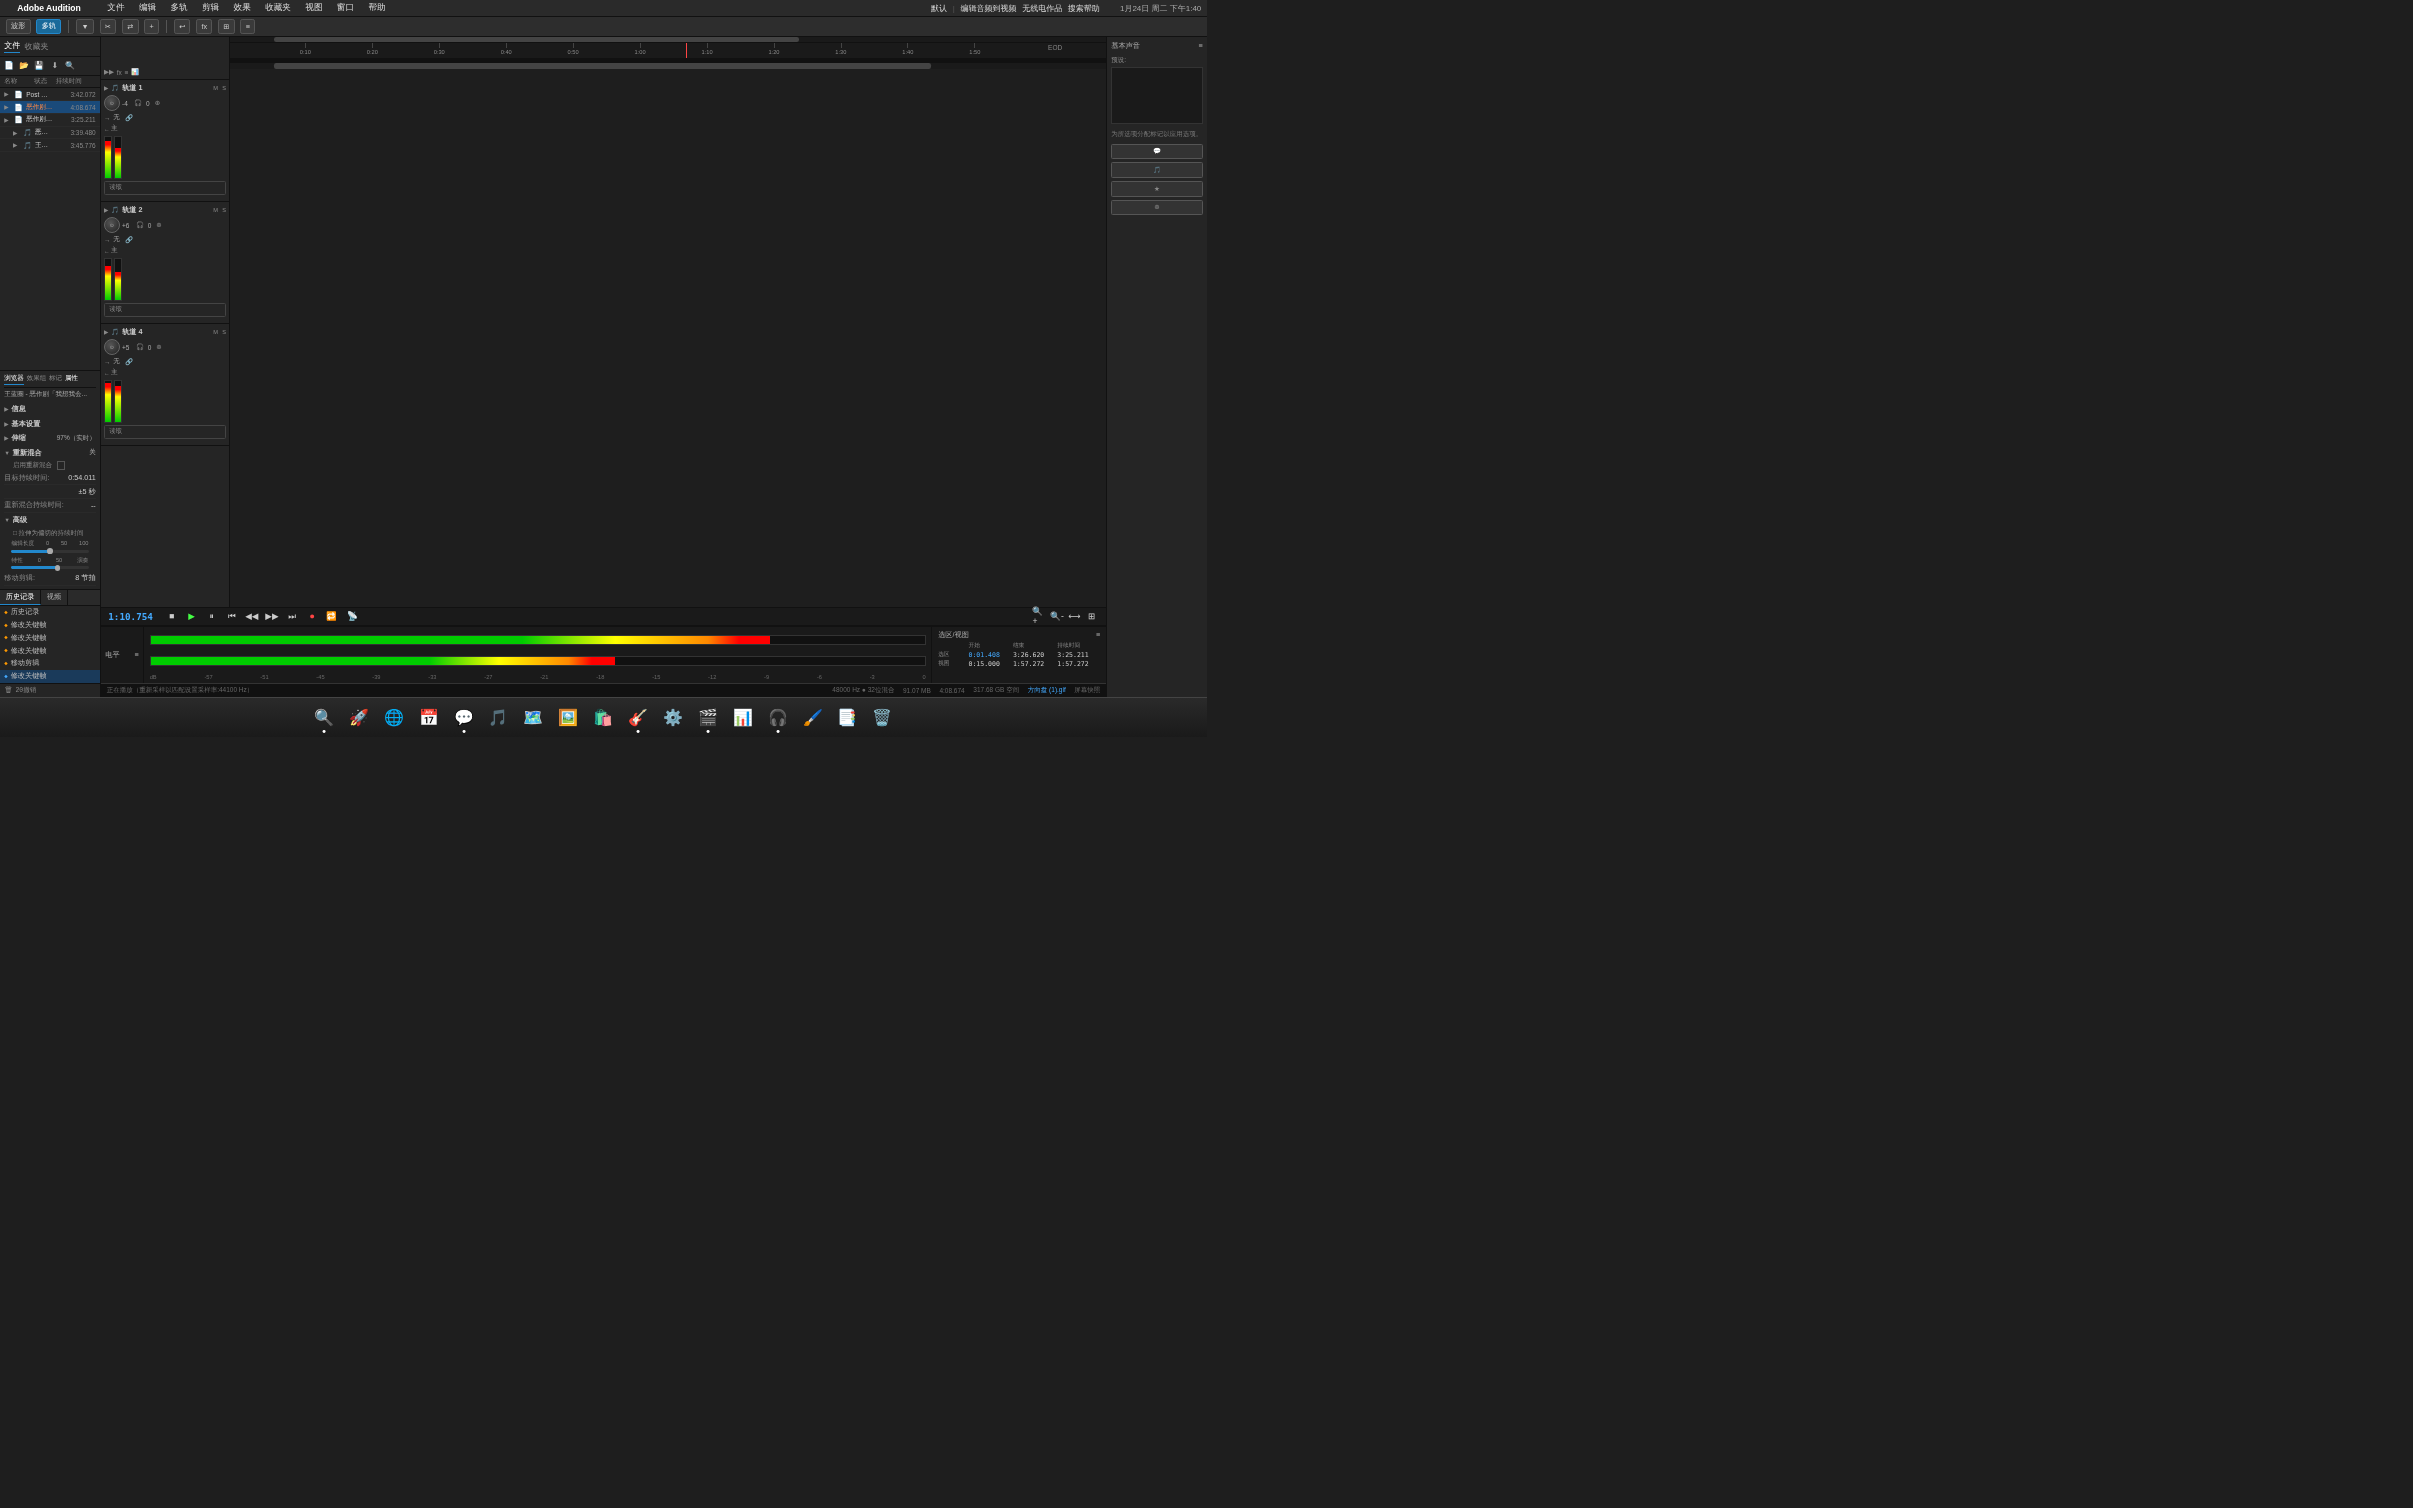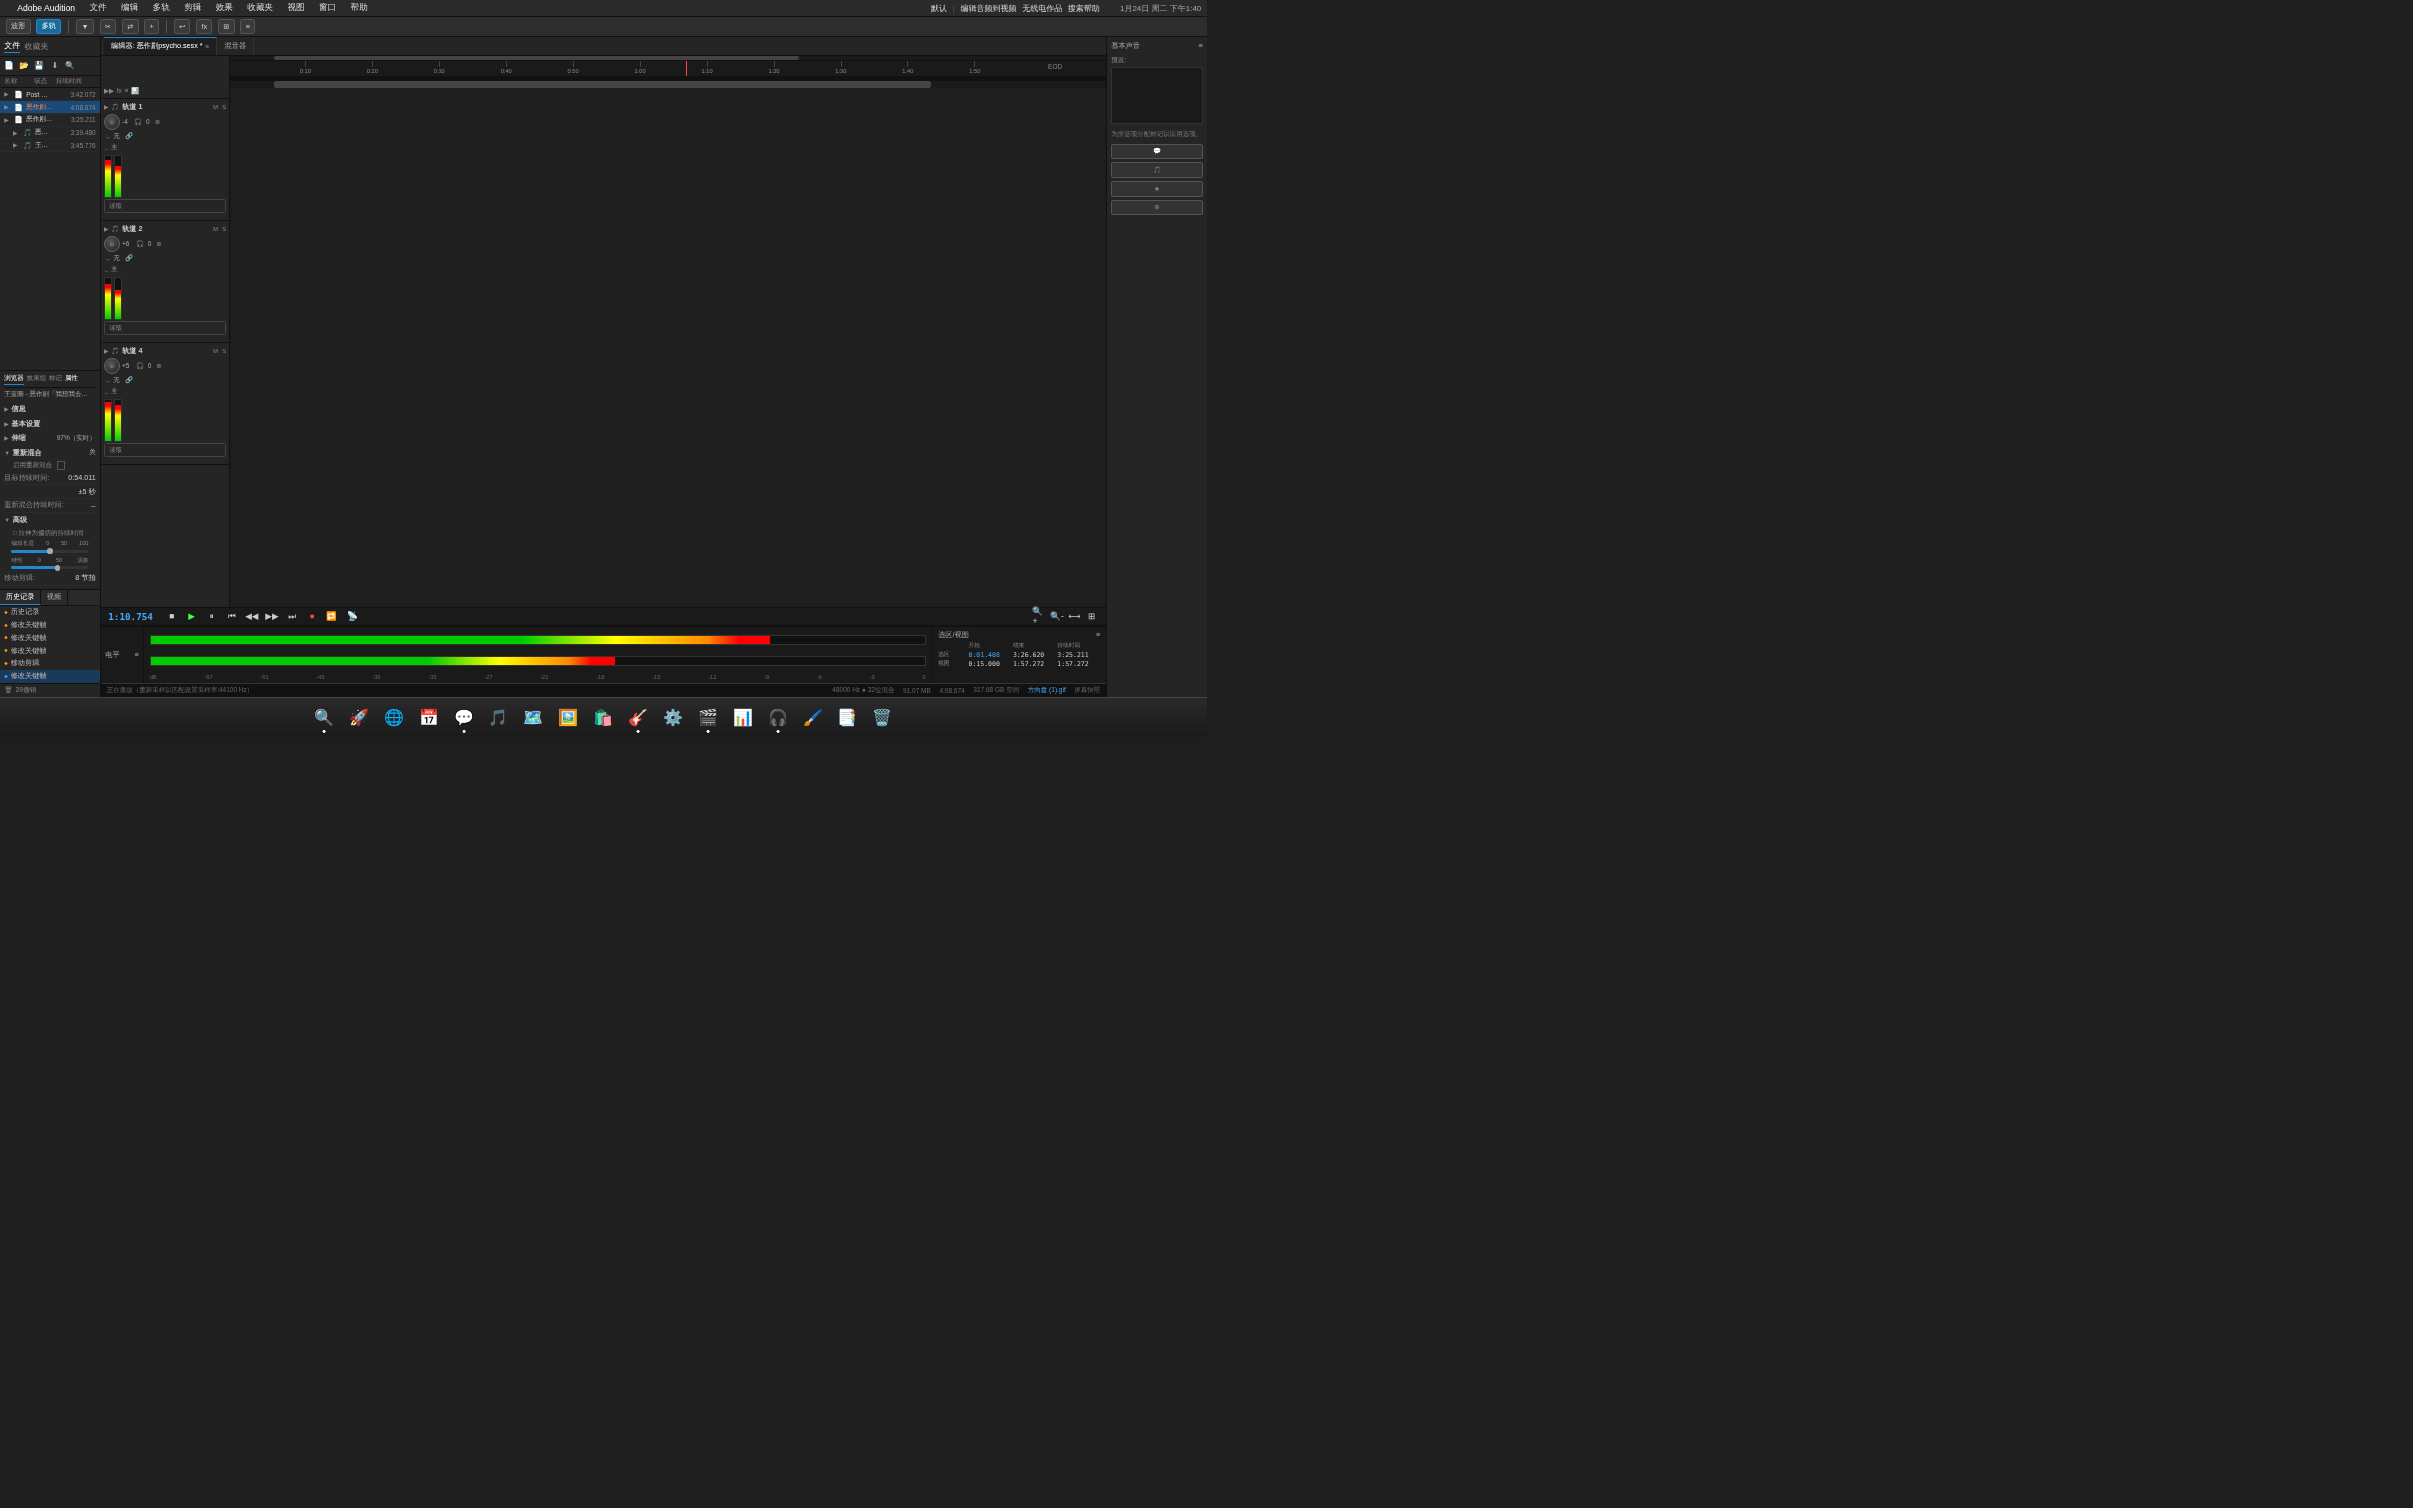--- a/index.html
+++ b/index.html
@@ -20,21 +20,21 @@
       background: #2a2a2a;
       display: flex;
       align-items: center;
       padding: 0 5.7px;
       gap: 8.6px;
       font-size: 8.6px;
       color: #ddd;
       border-bottom: 0.7px solid #111;
     }
     #menubar .apple { font-size: 10px; margin-right: 2.9px; }
-    #menubar .app-name { font-weight: 400; color: #fff; margin-right: 3px; }
+    #menubar .app-name { font-weight: 700; color: #fff; margin-right: 15px; }
     #menubar .menu-item { cursor: pointer; padding: 0 2.9px; }
     #menubar .right-icons { margin-left: auto; display: flex; align-items: center; gap: 5.7px; font-size: 8px; }
 
     
     #toolbar {
       width: 100%;
       height: 20px;
       background: #2d2d2d;
       display: flex;
       align-items: center;
@@ -682,29 +682,20 @@
         </div>
       <div style="display:flex;align-items:center;padding:2.2px 4.3px;border-top:0.7px solid #111;font-size:6.5px;color:#888;">
         <span style="color:#888;">🗑</span>
         <span style="margin-left:2.9px;">20撤销</span>
       </div>
     </div>
   </div>
 
   <div id="center-panel">
 
-    <div id="editor-tabs">
-      <div class="editor-tab active">
-        <span>编辑器: 恶作剧psycho.sesx *</span>
-        <span style="font-size:6.5px;color:#888;">≡</span>
-      </div>
-      <div class="editor-tab">
-        <span>混音器</span>
-      </div>
-    </div>
 
     <div id="timeline-container">
 
       <div id="track-controls">
 
         <div id="track-controls-header">
 
           <div style="display:flex;gap:2.9px;align-items:center;font-size:6.5px;color:#888;">
             <span>▶▶</span>
             <span>fx</span>

